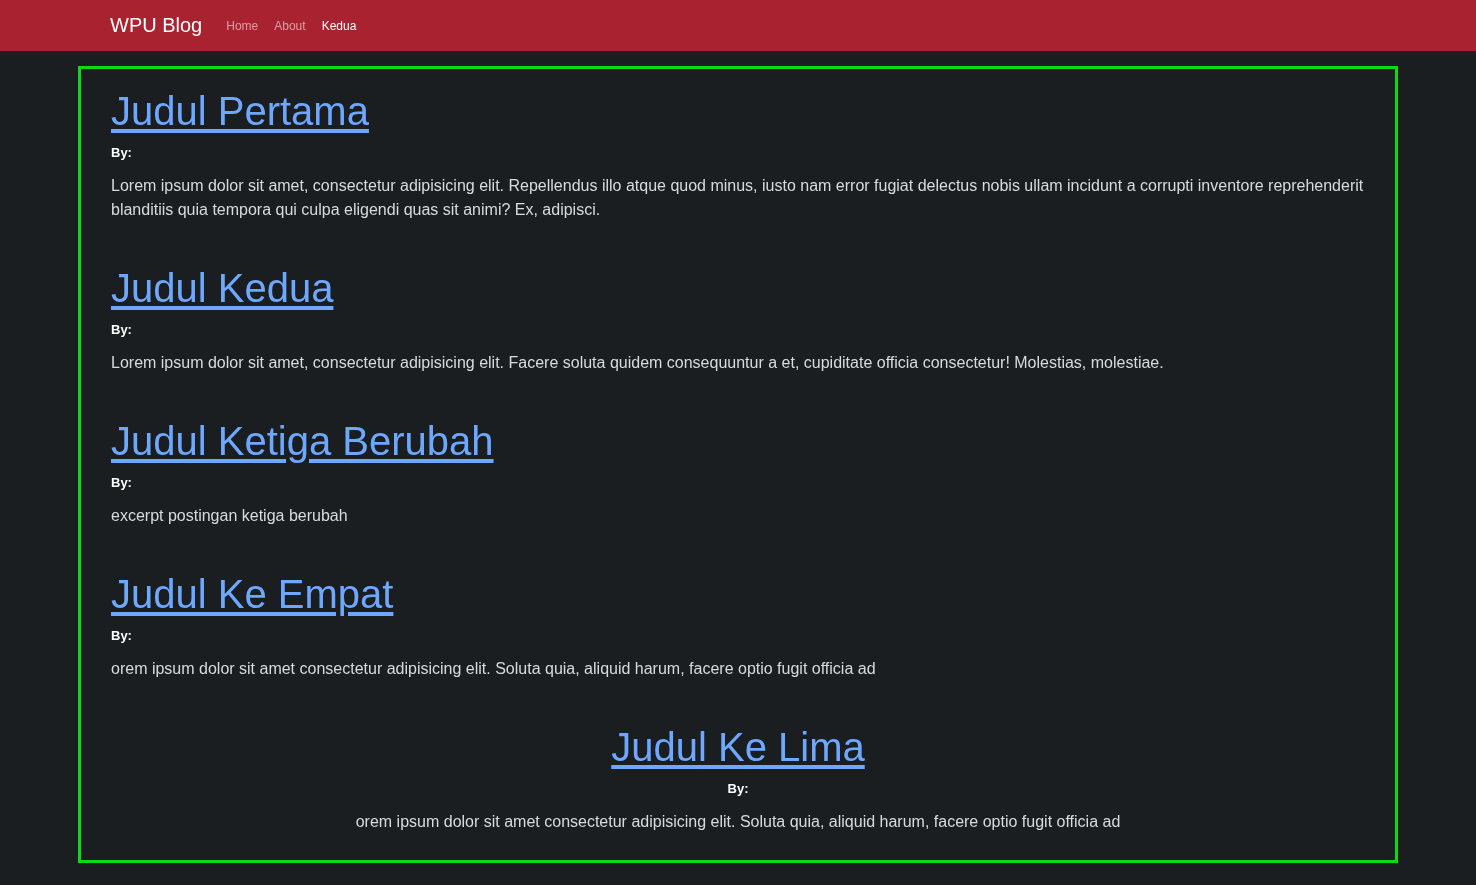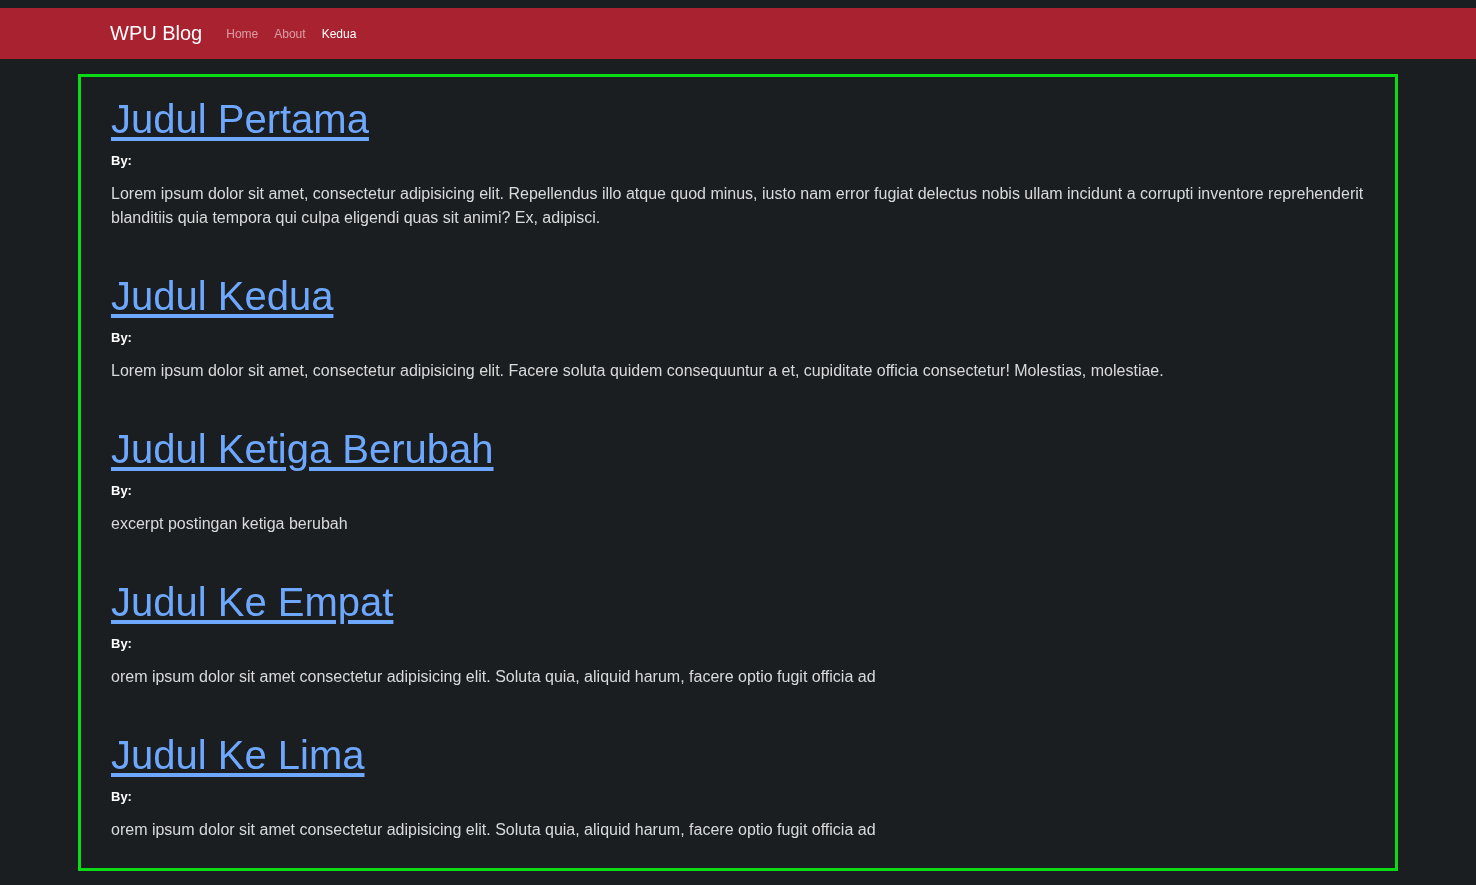--- a/index.html
+++ b/index.html
@@ -22,21 +22,21 @@
   }
   
   .navbar {
     background: var(--navbar-bg);
     height: 51px;
     width: 100%;
   }
   .navbar-inner {
     width: 1320px;
     max-width: 100%;
-    margin: 8px auto;
+    margin: 0 auto;
     padding: 0 32px;
     height: 100%;
     display: flex;
     align-items: center;
   }
   .brand {
     color: #fff;
     font-size: 20px;
     text-decoration: none;
     margin-right: 16px;
@@ -62,21 +62,21 @@
   
   .posts-container {
     width: 1320px;
     max-width: calc(100% - 156px);
     margin: 15px auto 0 auto;
     border: 3px solid var(--container-border);
     padding: 10px 30px 26px 30px;
     min-height: 774px;
   }
   .post { margin: 0 0 42px 0; }
-  .post:last-child { margin-bottom: 0; }
+  .post:last-child { margin-bottom: 0; text-align: center; }
   .post-title {
     margin: 8px 0 10px 0;
     font-size: 40px;
     font-weight: 500;
     line-height: 1.2;
   }
   .post-title a {
     color: var(--link);
     text-decoration: underline;
     text-underline-offset: 4px;

